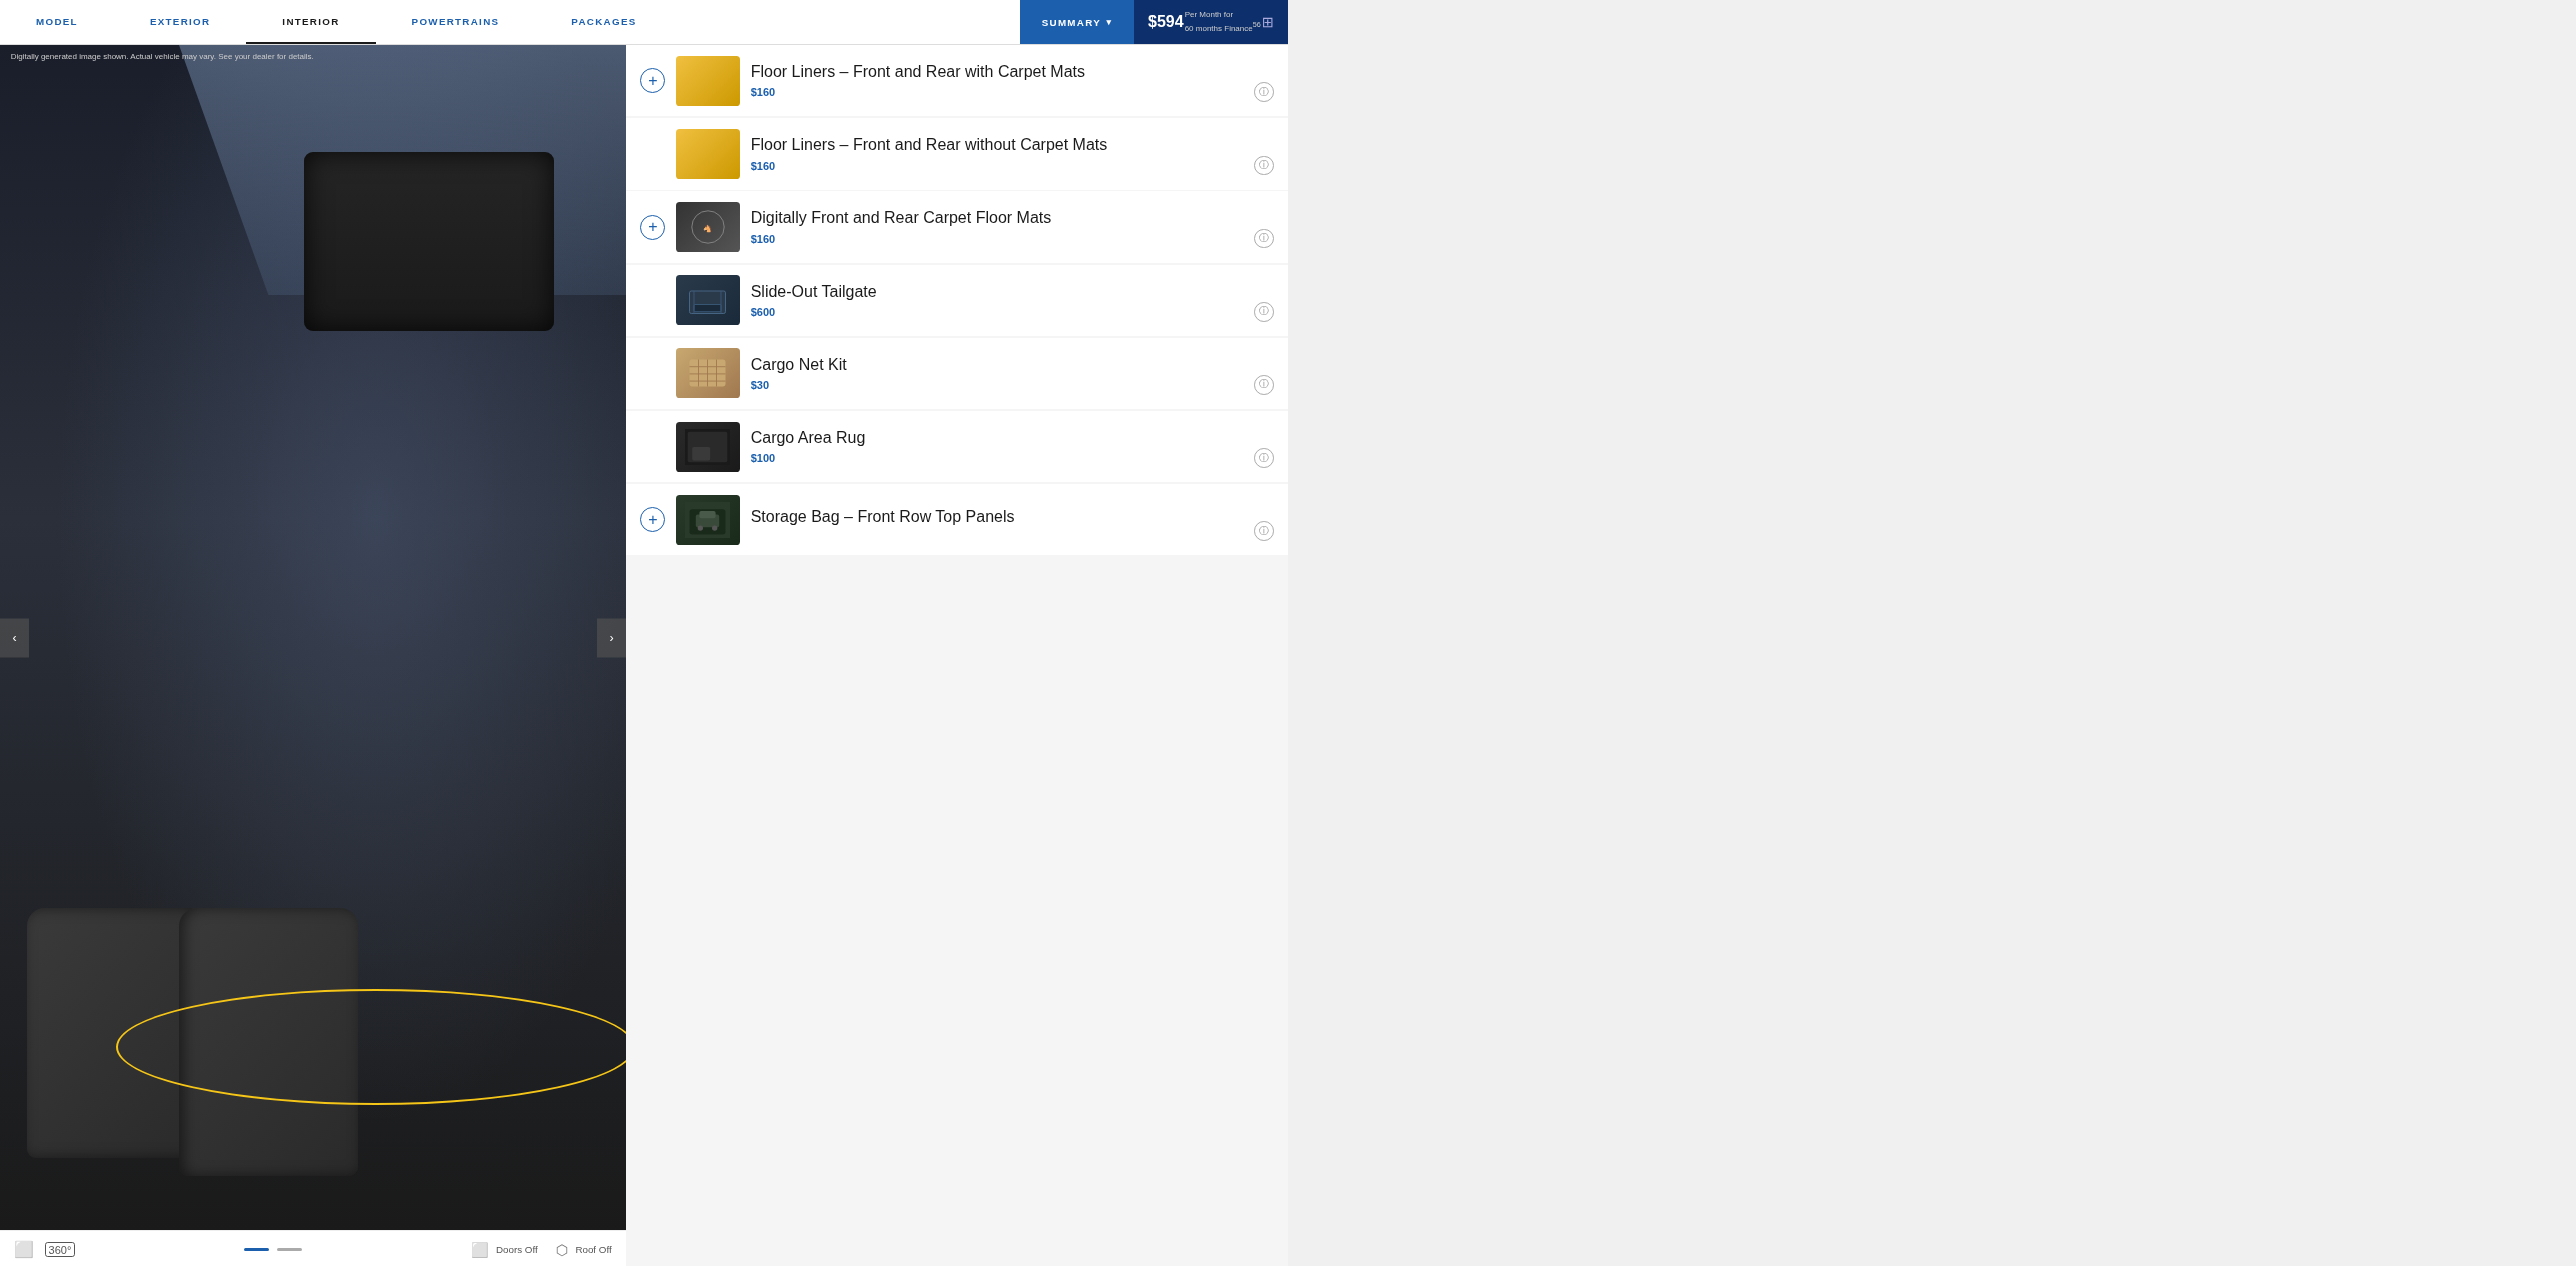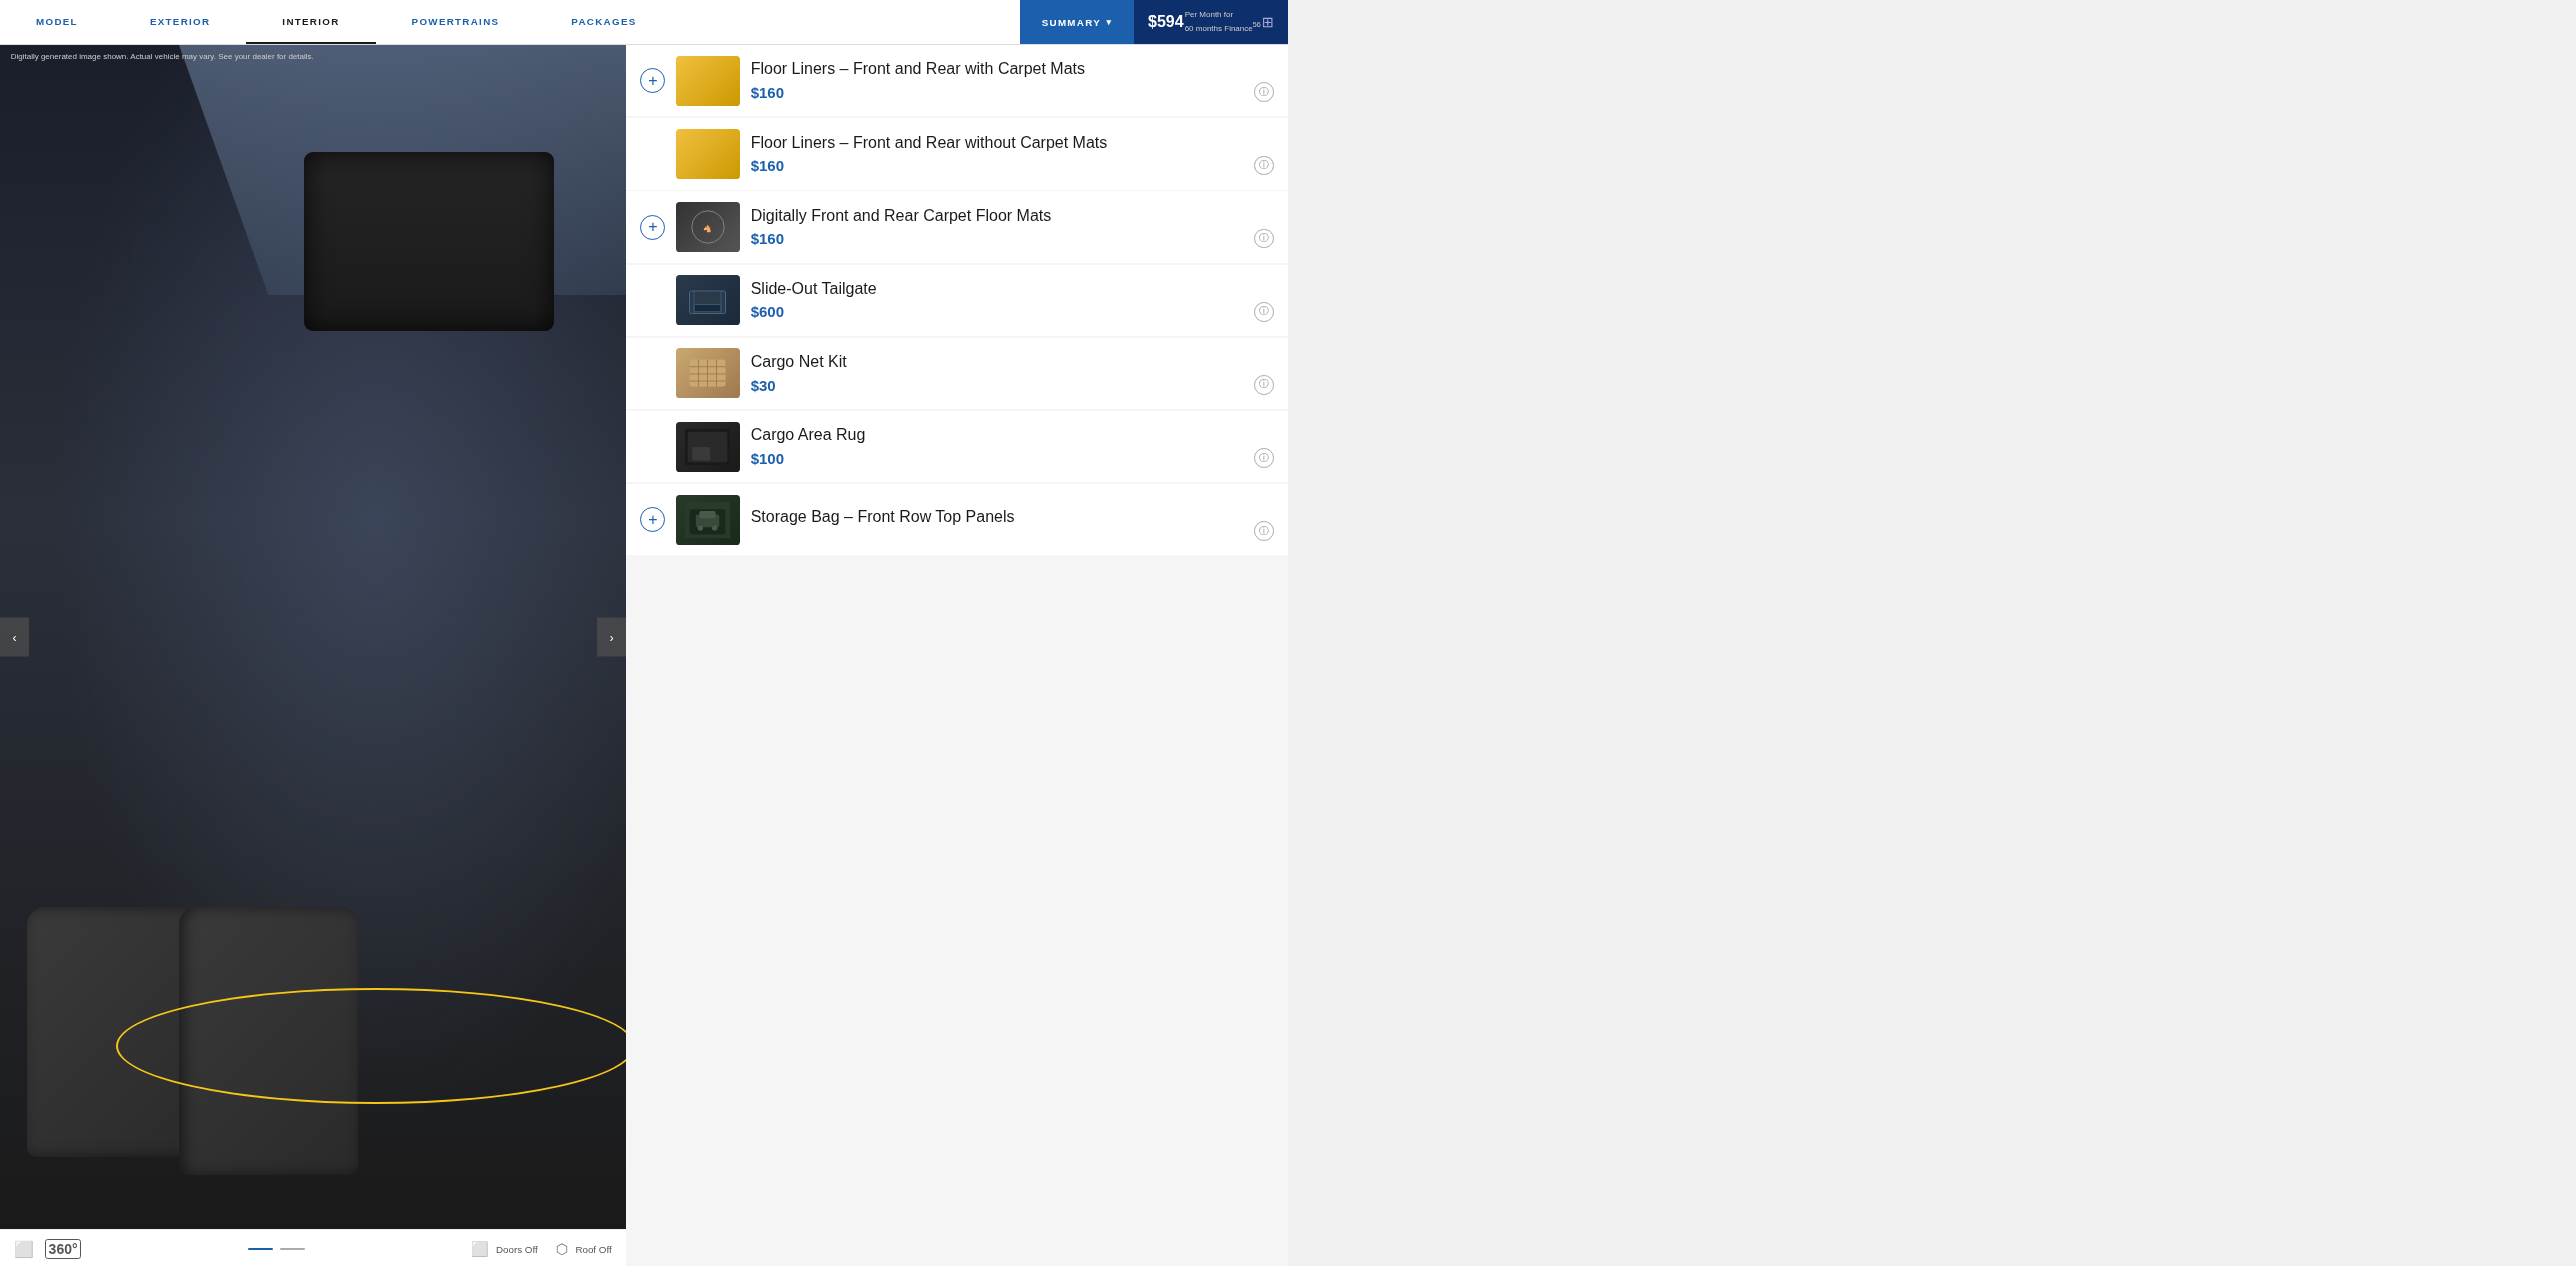--- a/index.html
+++ b/index.html
@@ -300,21 +300,21 @@
     .accessory-info {
       flex: 1;
     }
     .accessory-name {
       font-size: 16px;
       color: #1a1a1a;
       font-weight: 500;
       margin-bottom: 5.4px;
     }
     .accessory-price {
-      font-size: 15px;
+      font-size: 11px;
       color: #1b5fad;
       font-weight: 600;
     }
     .info-btn {
       width: 19.7px;
       height: 19.7px;
       border-radius: 50%;
       border: 0.9px solid #aaa;
       background: #fff;
       color: #888;
@@ -329,22 +329,22 @@
       bottom: 14.3px;
     }
 
     
     .accessories-section::-webkit-scrollbar { width: 5.4px; }
     .accessories-section::-webkit-scrollbar-track { background: #f0f0f0; }
     .accessories-section::-webkit-scrollbar-thumb { background: #ccc; border-radius: 2.7px; }
 
     
     .icon-360 {
-      font-size: 14px;
-      font-weight: 700;
+      font-size: 11px;
+      font-weight: 400;
       color: #555;
       border: 1.3px solid #555;
       padding: 0.9px 2.7px;
       border-radius: 2.7px;
     }
   </style>
 </head>
 <body>
 
 <nav class="top-nav">

